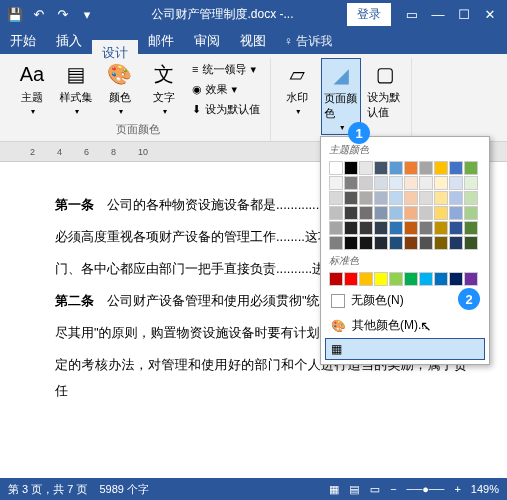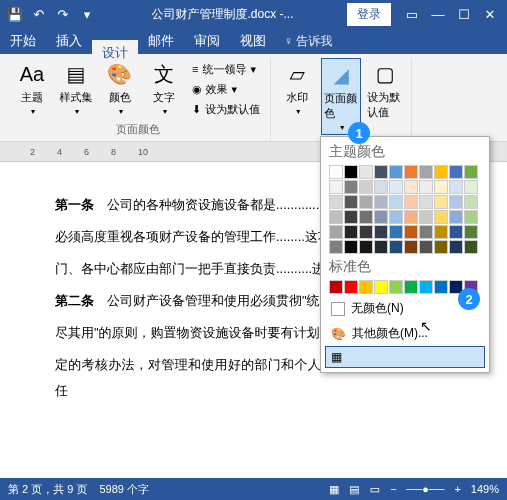--- a/index.html
+++ b/index.html
@@ -27,21 +27,21 @@
 .small-item { display: flex; align-items: center; gap: 4px; height: 18px; }
 .group-label { font-size: 11px; color: #666; text-align: center; padding: 2px 0; }
 .ruler-area { background: #e6e6e6; height: 20px; border-bottom: 1px solid #ccc; position: relative; display: flex; align-items: center; padding-left: 30px; font-size: 9px; color: #555; }
 .ruler-area span { margin-right: 22px; }
 .doc-area { background: #fff; padding: 30px 40px 20px 55px; height: 320px; overflow: hidden; font-size: 13px; line-height: 2; color: #000; }
 .doc-area p { margin-bottom: 6px; text-align: justify; }
 .doc-area strong { font-weight: bold; }
 .statusbar { position: absolute; bottom: 0; left: 0; right: 0; height: 22px; background: #2b579a; color: #fff; display: flex; align-items: center; padding: 0 8px; font-size: 11px; gap: 12px; }
 .statusbar .right { margin-left: auto; display: flex; gap: 10px; align-items: center; }
 .color-panel { position: absolute; top: 136px; left: 320px; width: 170px; background: #fff; border: 1px solid #ababab; box-shadow: 2px 2px 6px rgba(0,0,0,0.3); z-index: 100; padding: 4px; }
-.panel-label { font-size: 14px; color: #666; padding: 2px 4px; }
+.panel-label { font-size: 10px; color: #666; padding: 2px 4px; font-style: italic; }
 .swatch-grid { display: grid; grid-template-columns: repeat(10, 14px); gap: 1px; padding: 2px 4px; }
 .swatch { width: 14px; height: 14px; border: 1px solid #ccc; }
 .panel-item { padding: 4px 6px; font-size: 12px; display: flex; align-items: center; gap: 6px; }
 .panel-item.hover { background: #cce4f7; border: 1px solid #2b579a; padding: 3px 5px; }
 .no-color-sw { width: 14px; height: 14px; border: 1px solid #999; background: #fff; }
 .callout { position: absolute; width: 22px; height: 22px; border-radius: 50%; background: #1e90ff; color: #fff; display: flex; align-items: center; justify-content: center; font-size: 13px; font-weight: bold; z-index: 200; }
 .cursor { position: absolute; z-index: 300; font-size: 14px; color: #000; }
 .dropdown-arrow { font-size: 8px; margin-left: 2px; }
 </style>
 </head>
@@ -232,21 +232,21 @@
   <div class="panel-item hover">
     <span>▦</span>
   </div>
 </div>
 
 <div class="callout" style="top:122px;left:348px">1</div>
 <div class="callout" style="top:288px;left:458px">2</div>
 <div class="cursor" style="top:318px;left:420px">↖</div>
 
 <div class="statusbar">
-  <span>第 2 页，共 9 页</span>
+  <span>第 3 页，共 7 页</span>
   <span>5989 个字</span>
   <div class="right">
     <span>▦</span>
     <span>▤</span>
     <span>▭</span>
     <span>−</span>
     <span>──●──</span>
     <span>+</span>
     <span>149%</span>
   </div>

